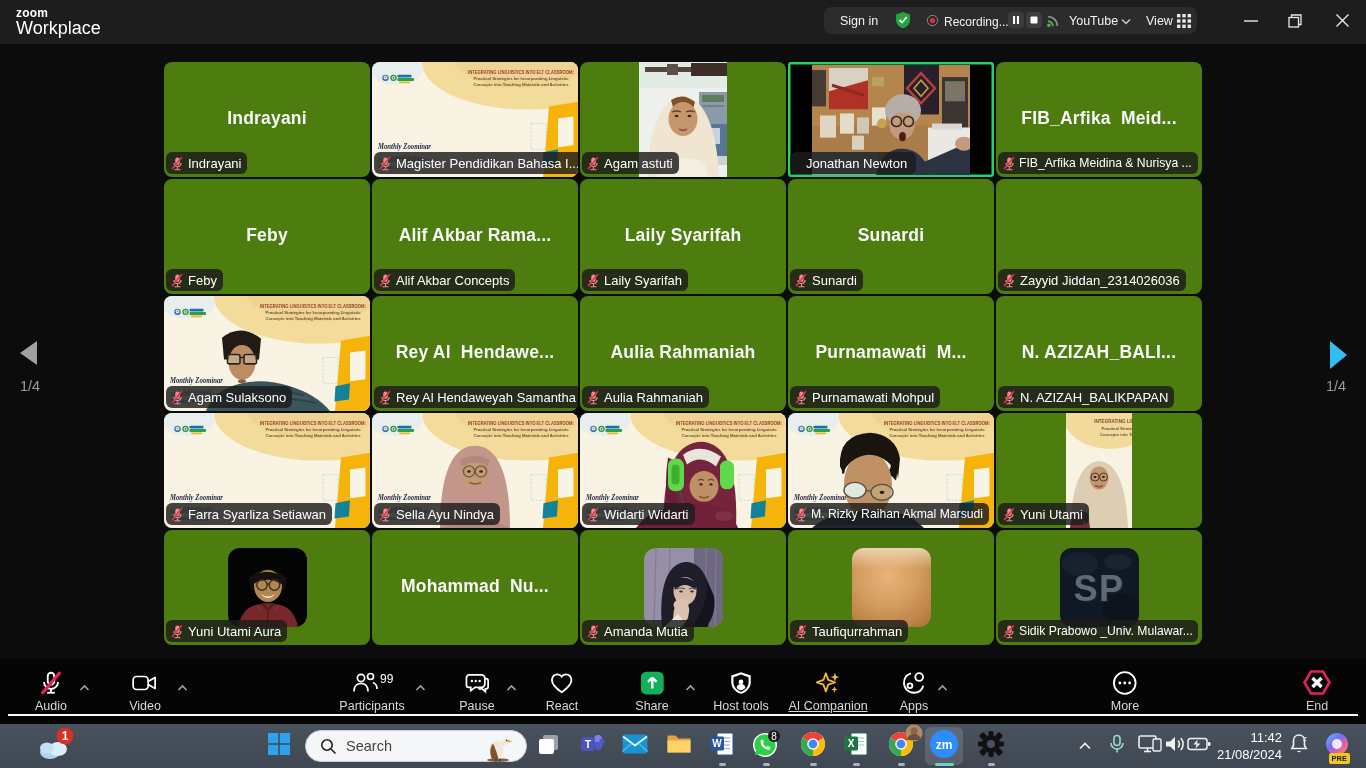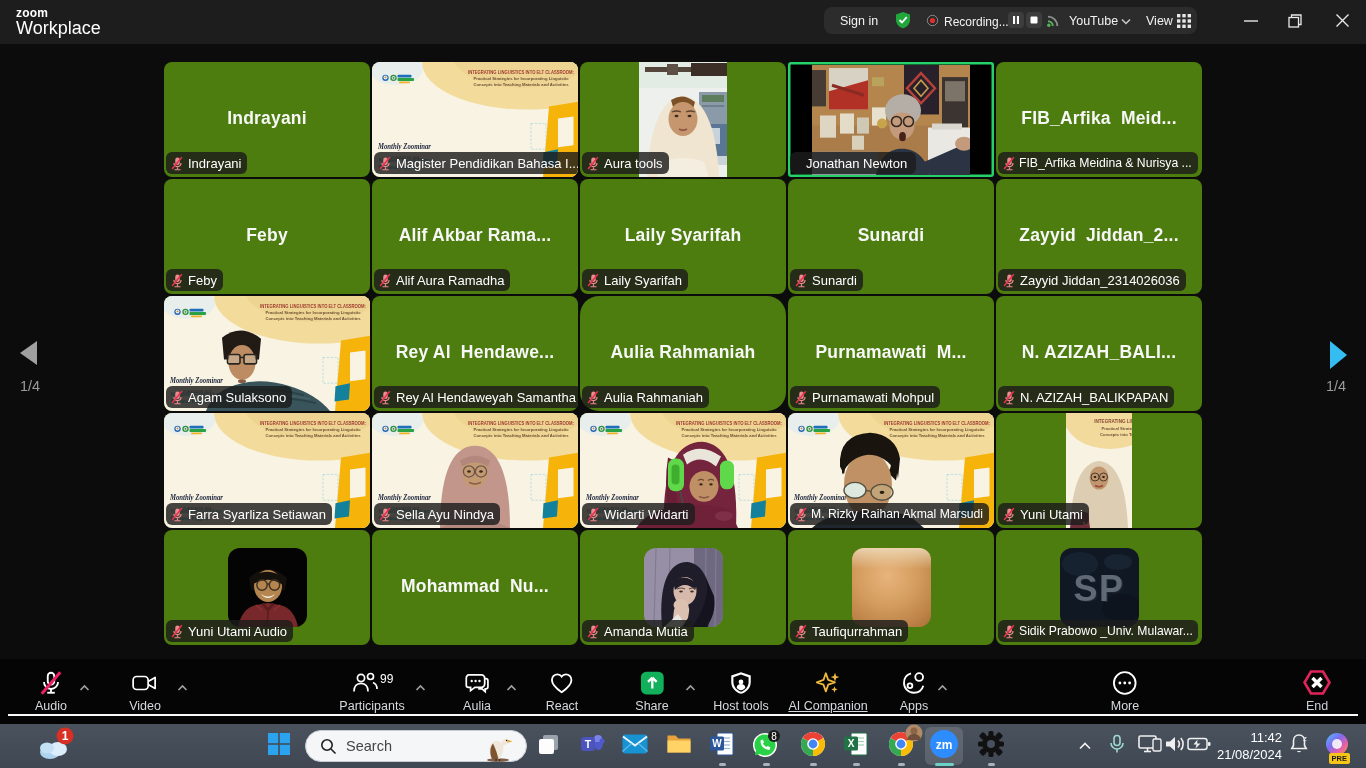--- a/index.html
+++ b/index.html
@@ -154,21 +154,21 @@
         <div class="lbl" style="padding:0 6px 0 4px">
           <svg width="15" height="15" viewBox="0 0 16 16" style="flex:none">
             <g fill="#ef8b8f">
               <rect x="5.6" y="1.6" width="4.8" height="8" rx="2.4"></rect>
               <path d="M3.6 7.5 a4.4 4.4 0 0 0 8.8 0 h-1.3 a3.1 3.1 0 0 1 -6.2 0 Z"></path>
               <rect x="7.3" y="12" width="1.4" height="2.2"></rect>
               <rect x="4.6" y="14" width="6.8" height="1.3" rx="0.6"></rect>
             </g>
             <line x1="2.2" y1="13.8" x2="12.6" y2="1.4" stroke="#e0354f" stroke-width="1.7"></line>
           </svg>
-          <span>Aura tools</span>
+          <span>Agam astuti</span>
         </div>
       </div>
 <div class="cell" style="left:788px;top:18px;background:#000;border-radius:3px;box-shadow:inset 0 0 0 2.5px #26d169">
         <svg width="158" height="110" viewBox="0 0 158 109" preserveAspectRatio="none" style="position:absolute;left:24px;top:2.5px">
 <rect width="158" height="109" fill="#b5854e"></rect>
 <rect x="0" y="60" width="158" height="49" fill="#a97c49"></rect>
 <rect x="0" y="5" width="14" height="36" fill="#463c34"></rect>
 <rect x="17" y="3" width="39" height="41" fill="#d8d2c4"></rect>
 <path d="M17 26 L56 15 L56 44 L17 44 Z" fill="#b23127"></path>
 <path d="M20 20 L52 30" stroke="#8a2a22" stroke-width="3"></path>
@@ -236,21 +236,21 @@
         <div class="lbl" style="padding:0 6px 0 4px">
           <svg width="15" height="15" viewBox="0 0 16 16" style="flex:none">
             <g fill="#ef8b8f">
               <rect x="5.6" y="1.6" width="4.8" height="8" rx="2.4"></rect>
               <path d="M3.6 7.5 a4.4 4.4 0 0 0 8.8 0 h-1.3 a3.1 3.1 0 0 1 -6.2 0 Z"></path>
               <rect x="7.3" y="12" width="1.4" height="2.2"></rect>
               <rect x="4.6" y="14" width="6.8" height="1.3" rx="0.6"></rect>
             </g>
             <line x1="2.2" y1="13.8" x2="12.6" y2="1.4" stroke="#e0354f" stroke-width="1.7"></line>
           </svg>
-          <span>Alif Aura Ramadha</span>
+          <span>Alif Akbar Concepts</span>
         </div>
       </div>
 <div class="cell" style="left:580px;top:135px;">
         <div class="cn">Laily Syarifah</div>
         <div class="lbl" style="padding:0 6px 0 4px">
           <svg width="15" height="15" viewBox="0 0 16 16" style="flex:none">
             <g fill="#ef8b8f">
               <rect x="5.6" y="1.6" width="4.8" height="8" rx="2.4"></rect>
               <path d="M3.6 7.5 a4.4 4.4 0 0 0 8.8 0 h-1.3 a3.1 3.1 0 0 1 -6.2 0 Z"></path>
               <rect x="7.3" y="12" width="1.4" height="2.2"></rect>
@@ -270,21 +270,20 @@
               <path d="M3.6 7.5 a4.4 4.4 0 0 0 8.8 0 h-1.3 a3.1 3.1 0 0 1 -6.2 0 Z"></path>
               <rect x="7.3" y="12" width="1.4" height="2.2"></rect>
               <rect x="4.6" y="14" width="6.8" height="1.3" rx="0.6"></rect>
             </g>
             <line x1="2.2" y1="13.8" x2="12.6" y2="1.4" stroke="#e0354f" stroke-width="1.7"></line>
           </svg>
           <span>Sunardi</span>
         </div>
       </div>
 <div class="cell" style="left:996px;top:135px;">
-        <div class="cn">Zayyid&nbsp; Jiddan_2...</div>
         <div class="lbl" style="padding:0 6px 0 4px">
           <svg width="15" height="15" viewBox="0 0 16 16" style="flex:none">
             <g fill="#ef8b8f">
               <rect x="5.6" y="1.6" width="4.8" height="8" rx="2.4"></rect>
               <path d="M3.6 7.5 a4.4 4.4 0 0 0 8.8 0 h-1.3 a3.1 3.1 0 0 1 -6.2 0 Z"></path>
               <rect x="7.3" y="12" width="1.4" height="2.2"></rect>
               <rect x="4.6" y="14" width="6.8" height="1.3" rx="0.6"></rect>
             </g>
             <line x1="2.2" y1="13.8" x2="12.6" y2="1.4" stroke="#e0354f" stroke-width="1.7"></line>
           </svg>
@@ -349,21 +348,21 @@
               <rect x="5.6" y="1.6" width="4.8" height="8" rx="2.4"></rect>
               <path d="M3.6 7.5 a4.4 4.4 0 0 0 8.8 0 h-1.3 a3.1 3.1 0 0 1 -6.2 0 Z"></path>
               <rect x="7.3" y="12" width="1.4" height="2.2"></rect>
               <rect x="4.6" y="14" width="6.8" height="1.3" rx="0.6"></rect>
             </g>
             <line x1="2.2" y1="13.8" x2="12.6" y2="1.4" stroke="#e0354f" stroke-width="1.7"></line>
           </svg>
           <span>Rey Al Hendaweyah Samantha</span>
         </div>
       </div>
-<div class="cell" style="left:580px;top:252px;border-radius:19px;">
+<div class="cell" style="left:580px;top:252px;">
         <div class="cn">Aulia Rahmaniah</div>
         <div class="lbl" style="padding:0 6px 0 4px">
           <svg width="15" height="15" viewBox="0 0 16 16" style="flex:none">
             <g fill="#ef8b8f">
               <rect x="5.6" y="1.6" width="4.8" height="8" rx="2.4"></rect>
               <path d="M3.6 7.5 a4.4 4.4 0 0 0 8.8 0 h-1.3 a3.1 3.1 0 0 1 -6.2 0 Z"></path>
               <rect x="7.3" y="12" width="1.4" height="2.2"></rect>
               <rect x="4.6" y="14" width="6.8" height="1.3" rx="0.6"></rect>
             </g>
             <line x1="2.2" y1="13.8" x2="12.6" y2="1.4" stroke="#e0354f" stroke-width="1.7"></line>
@@ -641,21 +640,21 @@
         <div class="lbl" style="padding:0 6px 0 4px">
           <svg width="15" height="15" viewBox="0 0 16 16" style="flex:none">
             <g fill="#ef8b8f">
               <rect x="5.6" y="1.6" width="4.8" height="8" rx="2.4"></rect>
               <path d="M3.6 7.5 a4.4 4.4 0 0 0 8.8 0 h-1.3 a3.1 3.1 0 0 1 -6.2 0 Z"></path>
               <rect x="7.3" y="12" width="1.4" height="2.2"></rect>
               <rect x="4.6" y="14" width="6.8" height="1.3" rx="0.6"></rect>
             </g>
             <line x1="2.2" y1="13.8" x2="12.6" y2="1.4" stroke="#e0354f" stroke-width="1.7"></line>
           </svg>
-          <span>Yuni Utami Audio</span>
+          <span>Yuni Utami Aura</span>
         </div>
       </div>
 <div class="cell" style="left:372px;top:486px;">
         <div class="cn">Mohammad&nbsp; Nu...</div>
       </div>
 <div class="cell" style="left:580px;top:486px">
         <svg width="79" height="79" viewBox="0 0 79 79" style="position:absolute;left:64px;top:18px;border-radius:12px">
 <rect width="79" height="79" fill="#978fa5"></rect>
 <rect x="50" width="29" height="79" fill="#6e6880"></rect>
 <g stroke="#837b94" stroke-width="1.2">
@@ -775,21 +774,21 @@
             <g fill="none" stroke="#fff" stroke-width="1.6">
               <path d="M4 4.5 H16 C17.6 4.5 19 5.9 19 7.5 V13 C19 14.6 17.6 16 16 16 H10 L6 19 V16 H4 C2.9 16 2 15.1 2 14 V7.5 C2 5.9 3.4 4.5 4 4.5 Z"></path>
               <path d="M19 8 H20 C21.1 8 22 8.9 22 10 V15.5 C22 16.6 21.1 17.5 20 17.5 H19.5 V20 L16.5 17.5 H13"></path>
             </g>
             <g fill="#fff">
               <circle cx="7" cy="10.2" r="1.1"></circle>
               <circle cx="10.6" cy="10.2" r="1.1"></circle>
               <circle cx="14.2" cy="10.2" r="1.1"></circle>
             </g>
           </svg></div>
-        <div class="tlab">Aulia</div>
+        <div class="tlab">Pause</div>
       </div>
 <div class="tbtn" style="left:562px;top:11px;">
         <div style="height:26px"><svg width="26" height="26" viewBox="0 0 24 24">
             <path d="M12 20.5 C5.5 16 3 12.8 3 9.2 C3 6.3 5.3 4 8.2 4 C9.8 4 11.2 4.8 12 6 C12.8 4.8 14.2 4 15.8 4 C18.7 4 21 6.3 21 9.2 C21 12.8 18.5 16 12 20.5 Z" fill="none" stroke="#fff" stroke-width="1.7"></path>
           </svg></div>
         <div class="tlab">React</div>
       </div>
 <div class="tbtn" style="left:652px;top:11px;">
         <div style="height:26px"><svg width="26" height="26" viewBox="0 0 24 24">
             <rect x="1.5" y="1.5" width="21" height="21" rx="5" fill="#12b05a"></rect>

